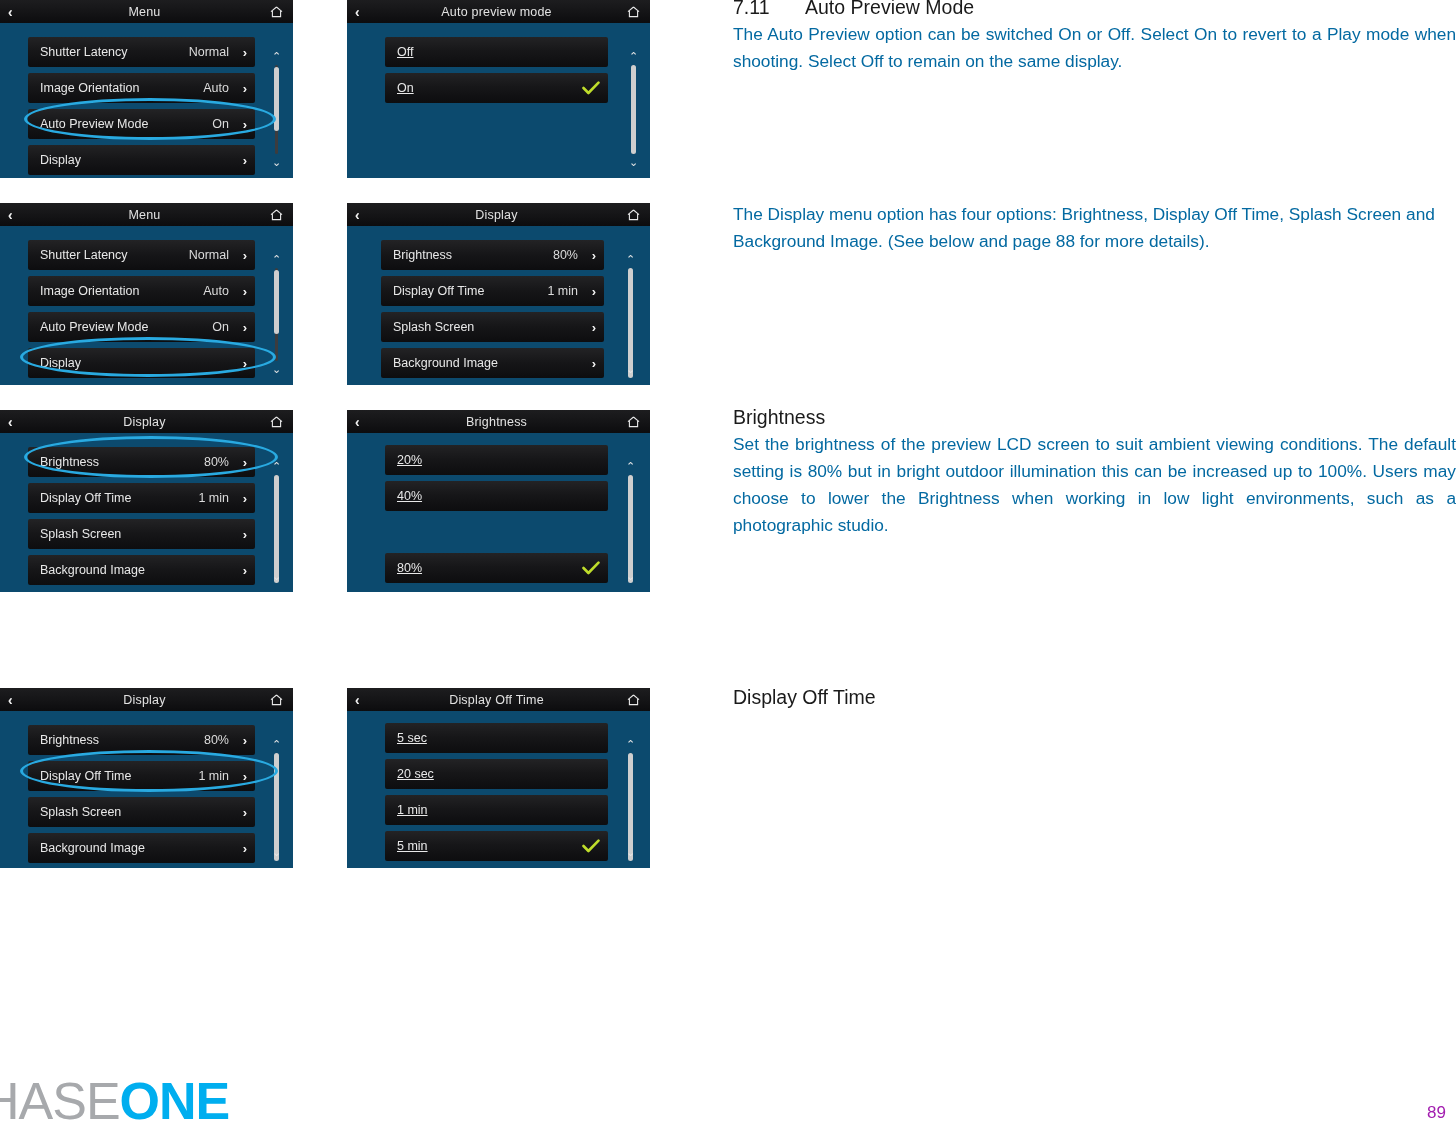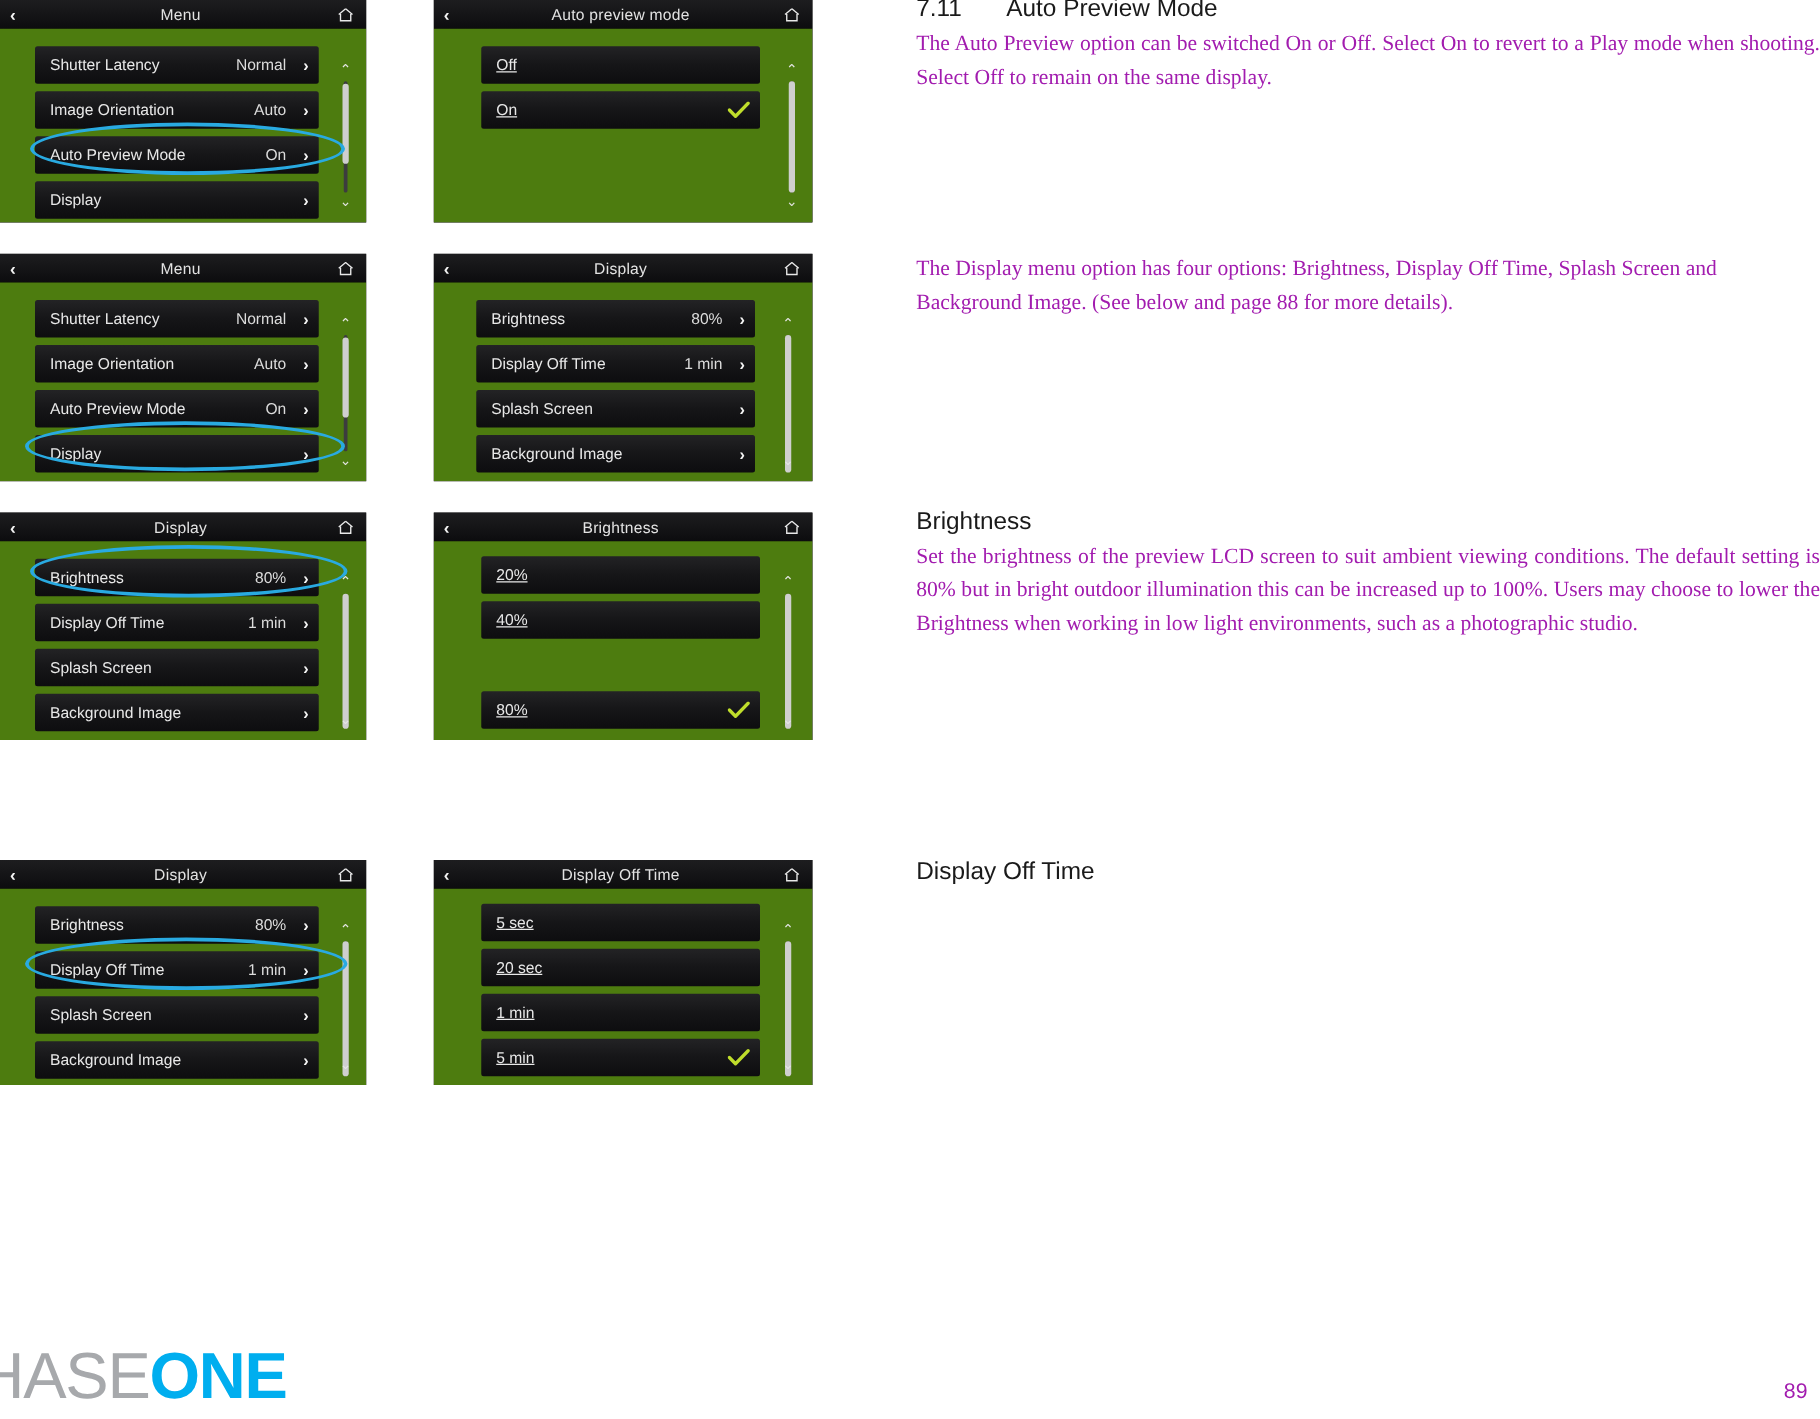--- a/index.html
+++ b/index.html
@@ -79,21 +79,21 @@
     font-weight: bold;
     color: #dedede;
     line-height: 1;
   }
 
   
   .listarea {
     position: absolute;
     left: 0; right: 0;
     top: 23px; bottom: 0;
-    background: #4d7c0f;
+    background: #0c4a6e;
   }
 
   
   .row {
     position: absolute;
     left: 28px;
     right: 38px;
     height: 30px;
     background: linear-gradient(180deg, #232325 0%, #161618 48%, #0d0d0f 100%);
     border-radius: 2px;
@@ -185,24 +185,24 @@
   }
   .sec-head .num { display: inline-block; width: 72px; }
   .sub-head {
     font-family: "Liberation Sans", sans-serif;
     font-size: 19.5px;
     color: #1a1a1a;
     margin: 0 0 2px 0;
     font-weight: normal;
   }
   .para {
-    font-family: Liberation Serif, serif;
+    font-family: Liberation Sans, sans-serif;
     font-size: 17.3px;
     line-height: 27px;
-    color: #a21caf;
+    color: #0369a1;
     margin: 0;
   }
   .para.just { text-align: justify; }
   .gap { height: 27px; }
 
   
   #logo {
     position: absolute;
     left: -18px;
     bottom: 8px;

